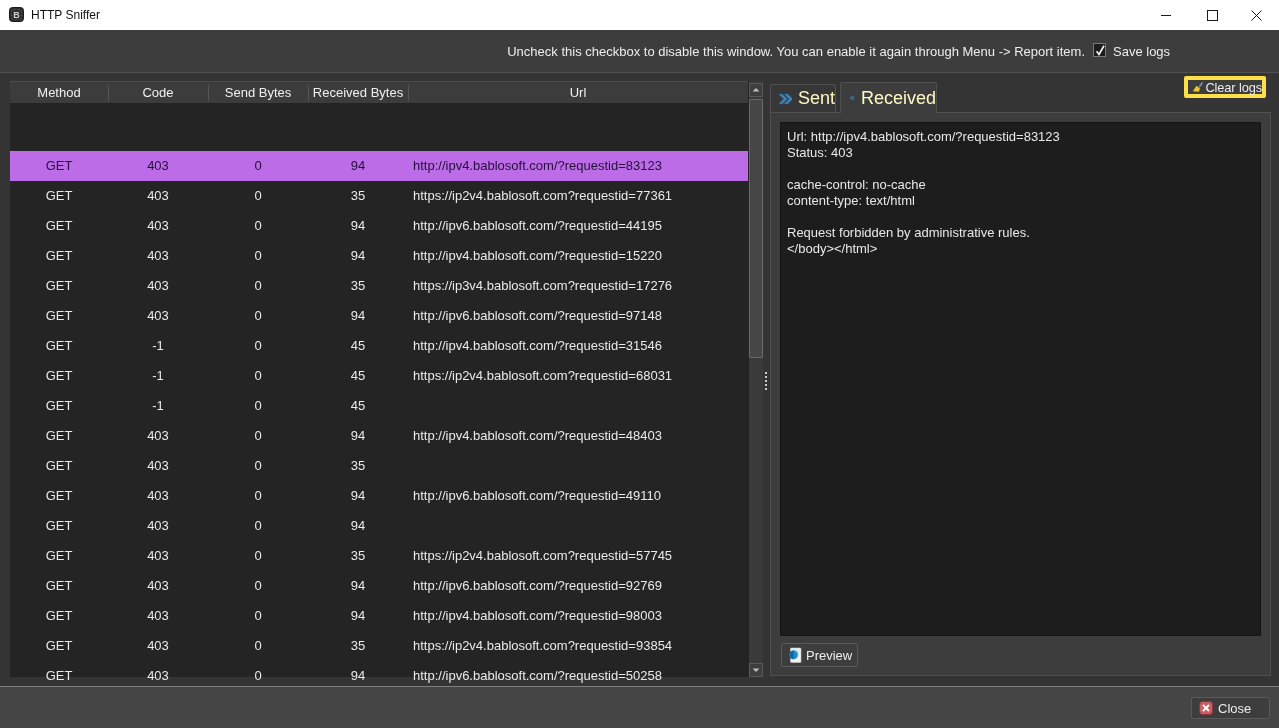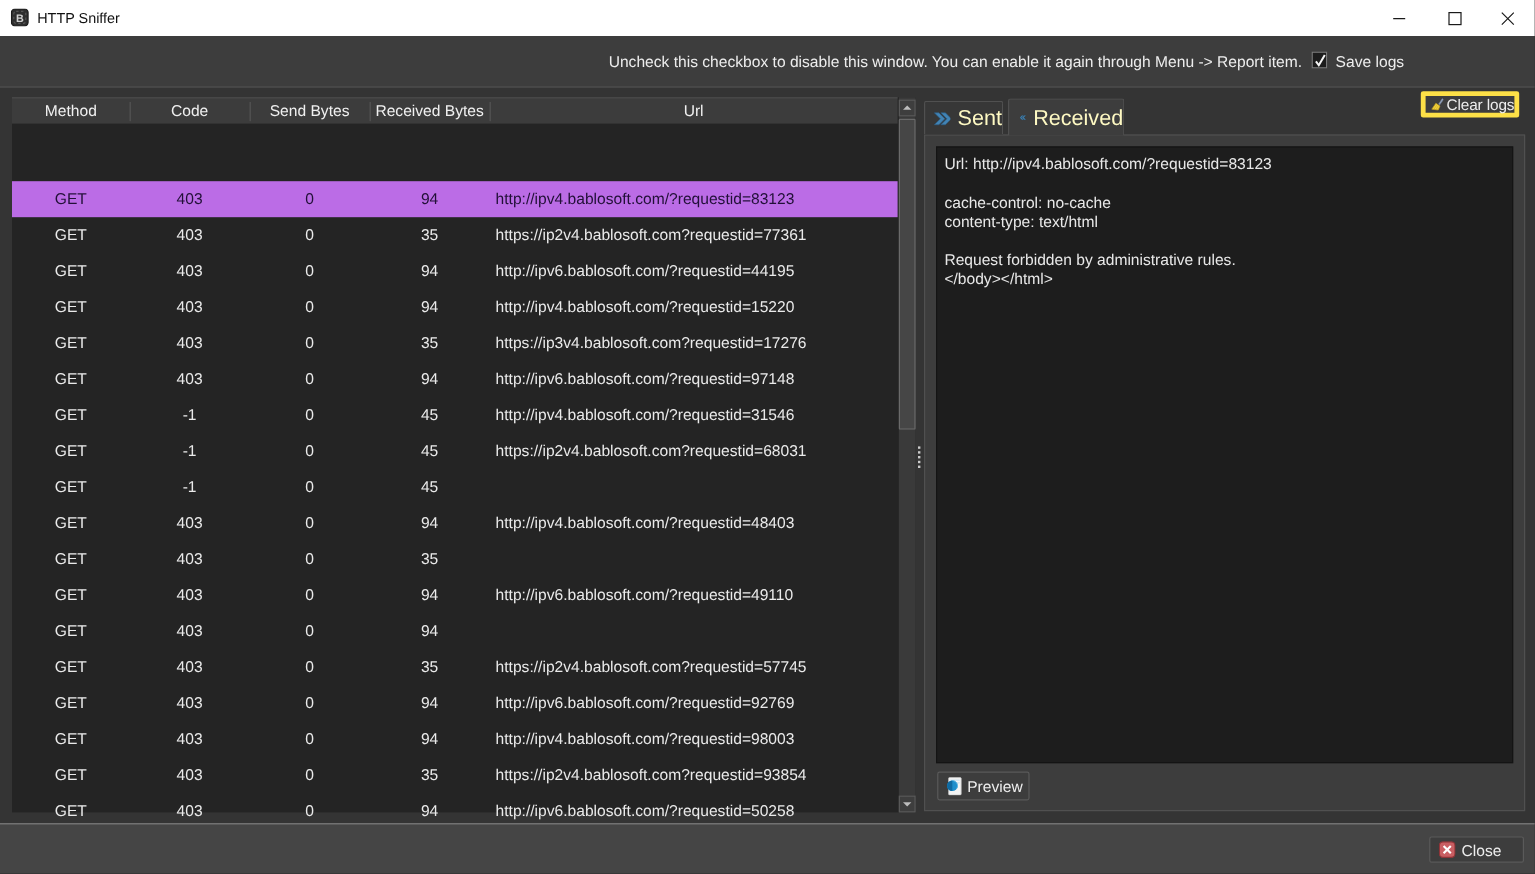--- a/index.html
+++ b/index.html
@@ -266,20 +266,21 @@
 <div id="tab-recv">
   <svg style="margin-left:9px" width="19" height="16" viewBox="0 0 19 16">
     <path d="M11.3 1.2 L4.5 8 L11.3 14.8 L6.1 14.8 L-0.7 8 L6.1 1.2 Z" fill="#4183b4" stroke="#2a5b84" stroke-width="0.7"></path>
     <path d="M18.7 1.2 L11.9 8 L18.7 14.8 L13.5 14.8 L6.7 8 L13.5 1.2 Z" fill="#4183b4" stroke="#2a5b84" stroke-width="0.7"></path>
   </svg>
   <span class="tabtxt">Received</span>
 </div>
 
 <div id="content">
   <div>Url: http://ipv4.bablosoft.com/?requestid=83123</div>
+  <div>Status: 403</div>
   <div>&nbsp;</div>
   <div>cache-control: no-cache</div>
   <div>content-type: text/html</div>
   <div>&nbsp;</div>
   <div>Request forbidden by administrative rules.</div>
   <div>&lt;/body&gt;&lt;/html&gt;</div>
 </div>
 
 <div id="prevbtn">
   <svg style="margin-left:5px" width="16" height="16" viewBox="0 0 16 16">

